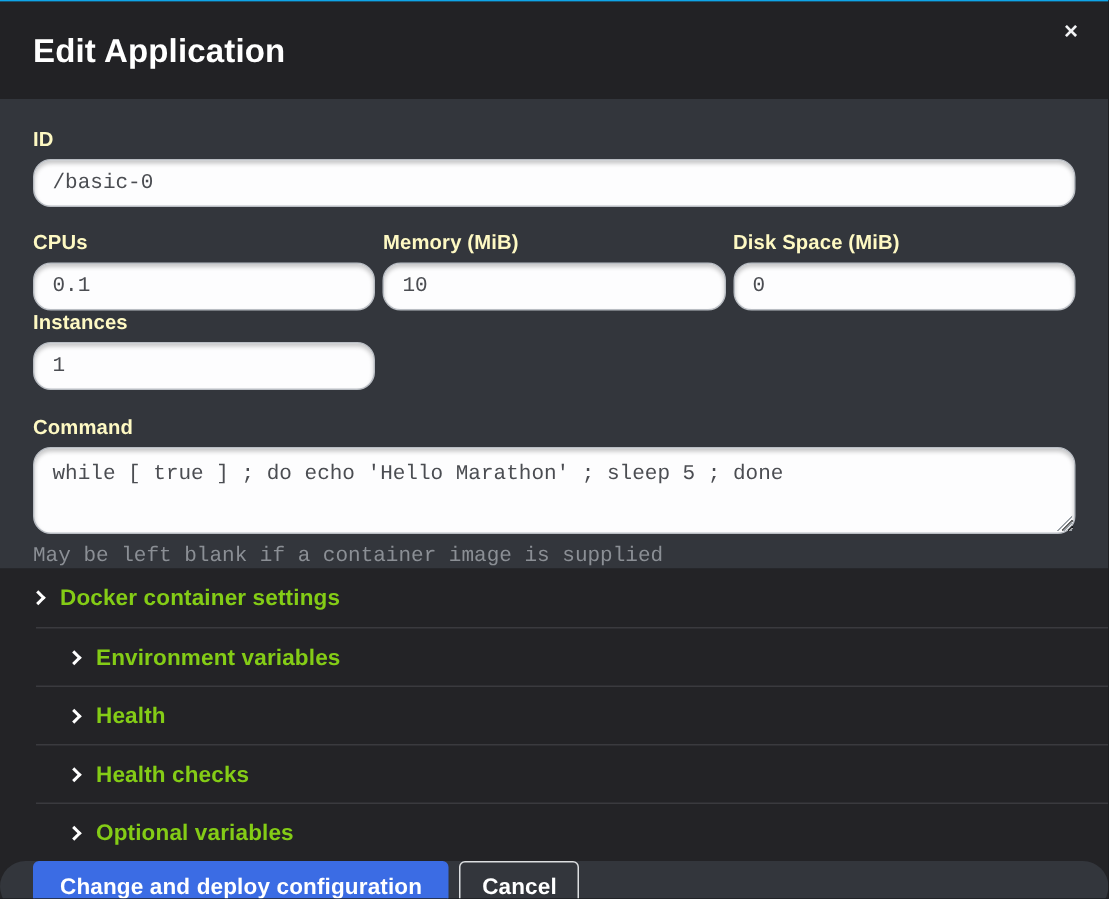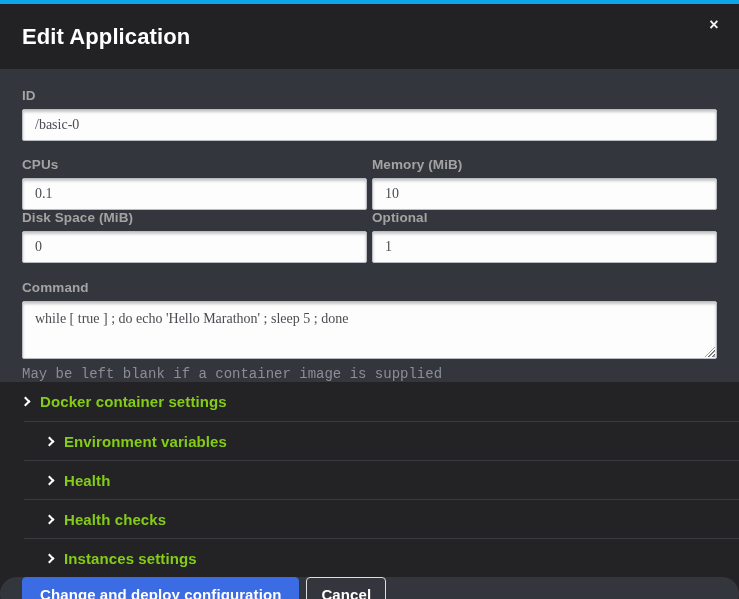--- a/index.html
+++ b/index.html
@@ -9,21 +9,21 @@
     -webkit-font-smoothing: antialiased;
   }
   .modal {
     position: relative;
     width: 739px;
     height: 599px;
     display: flex;
     flex-direction: column;
     overflow: hidden;
     background: #232326;
-    border-top: 4px solid #0ea5e9;
+    border-top: 1px solid #0ea5e9;
   }
   
   .modal-header {
     position: relative;
     height: 65px;
     flex: 0 0 65px;
     background: #222225;
     display: flex;
     align-items: center;
     padding: 0 22px;
@@ -50,42 +50,42 @@
     cursor: pointer;
   }
   
   .modal-body {
     flex: 0 0 269px;
     background: #33363c;
     padding: 19px 22px 0 22px;
   }
   .field-label {
     display: block;
-    color: #a3a3a3;
+    color: #fef9c3;
     font-size: 13.5px;
     font-weight: 700;
     margin-bottom: 6px;
     letter-spacing: 0.1px;
   }
   .text-input, .text-area {
     width: 100%;
     background: #fdfdfe;
     border: 1px solid #b9bdc3;
-    border-radius: 2px;
+    border-radius: 12px;
     box-shadow: inset 0 2px 3px rgba(0,0,0,0.22);
     color: #4b4d52;
-    font-family: Liberation Serif, serif;
+    font-family: Liberation Mono, monospace;
     font-size: 14px;
     padding: 0 12px;
     outline: none;
   }
   .text-input { height: 32px; }
   .field-row-4 {
     display: grid;
-    grid-template-columns: repeat(2, 1fr);
+    grid-template-columns: repeat(3, 1fr);
     column-gap: 5px;
     margin-top: 16px;
   }
   .command-group { margin-top: 17px; }
   .textarea-wrap { position: relative; }
   .text-area {
     height: 58px;
     padding: 8px 12px;
     resize: vertical;
     display: block;
@@ -197,21 +197,21 @@
       </div>
       <div>
         <label class="field-label">Memory (MiB)</label>
         <input class="text-input" type="text" value="10" style="">
       </div>
       <div>
         <label class="field-label">Disk Space (MiB)</label>
         <input class="text-input" type="text" value="0" style="">
       </div>
       <div>
-        <label class="field-label">Optional</label>
+        <label class="field-label">Instances</label>
         <input class="text-input" type="text" value="1" style="">
       </div>
     </div>
 
     <div class="command-group">
       <label class="field-label">Command</label>
       <div class="textarea-wrap">
         <textarea class="text-area" spellcheck="false" style="">while [ true ] ; do echo 'Hello Marathon' ; sleep 5 ; done</textarea>
         <div class="resize-grip"></div>
       </div>
@@ -232,21 +232,21 @@
     <div class="section-row">
       <span class="chevron"></span>
       <span class="section-label">Health</span>
     </div>
     <div class="section-row">
       <span class="chevron"></span>
       <span class="section-label">Health checks</span>
     </div>
     <div class="section-row">
       <span class="chevron"></span>
-      <span class="section-label">Instances settings</span>
+      <span class="section-label">Optional variables</span>
     </div>
   </div>
 
   <div class="modal-footer">
     <button class="btn btn-primary">Change and deploy configuration</button>
     <button class="btn btn-cancel">Cancel</button>
   </div>
 
 </div>
 

